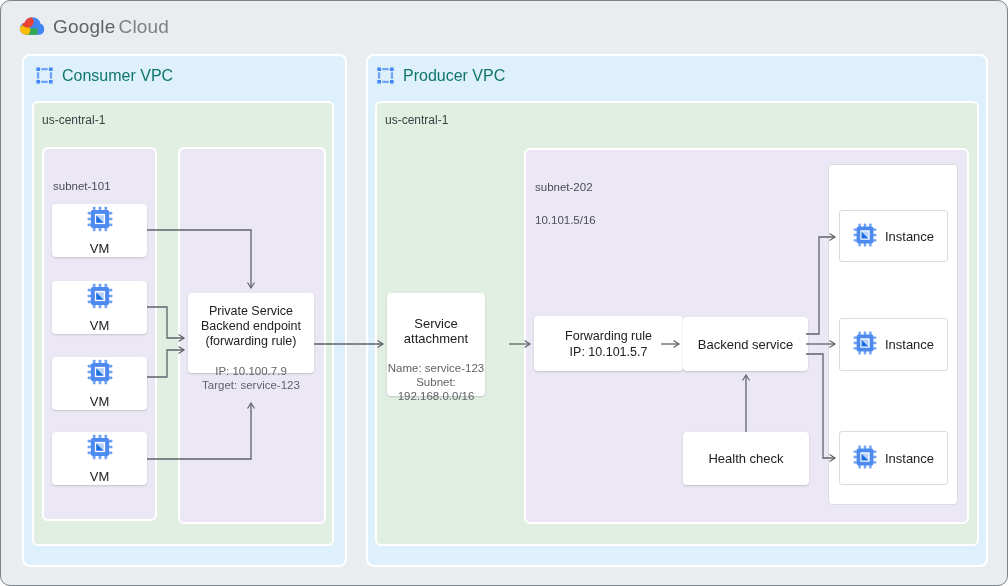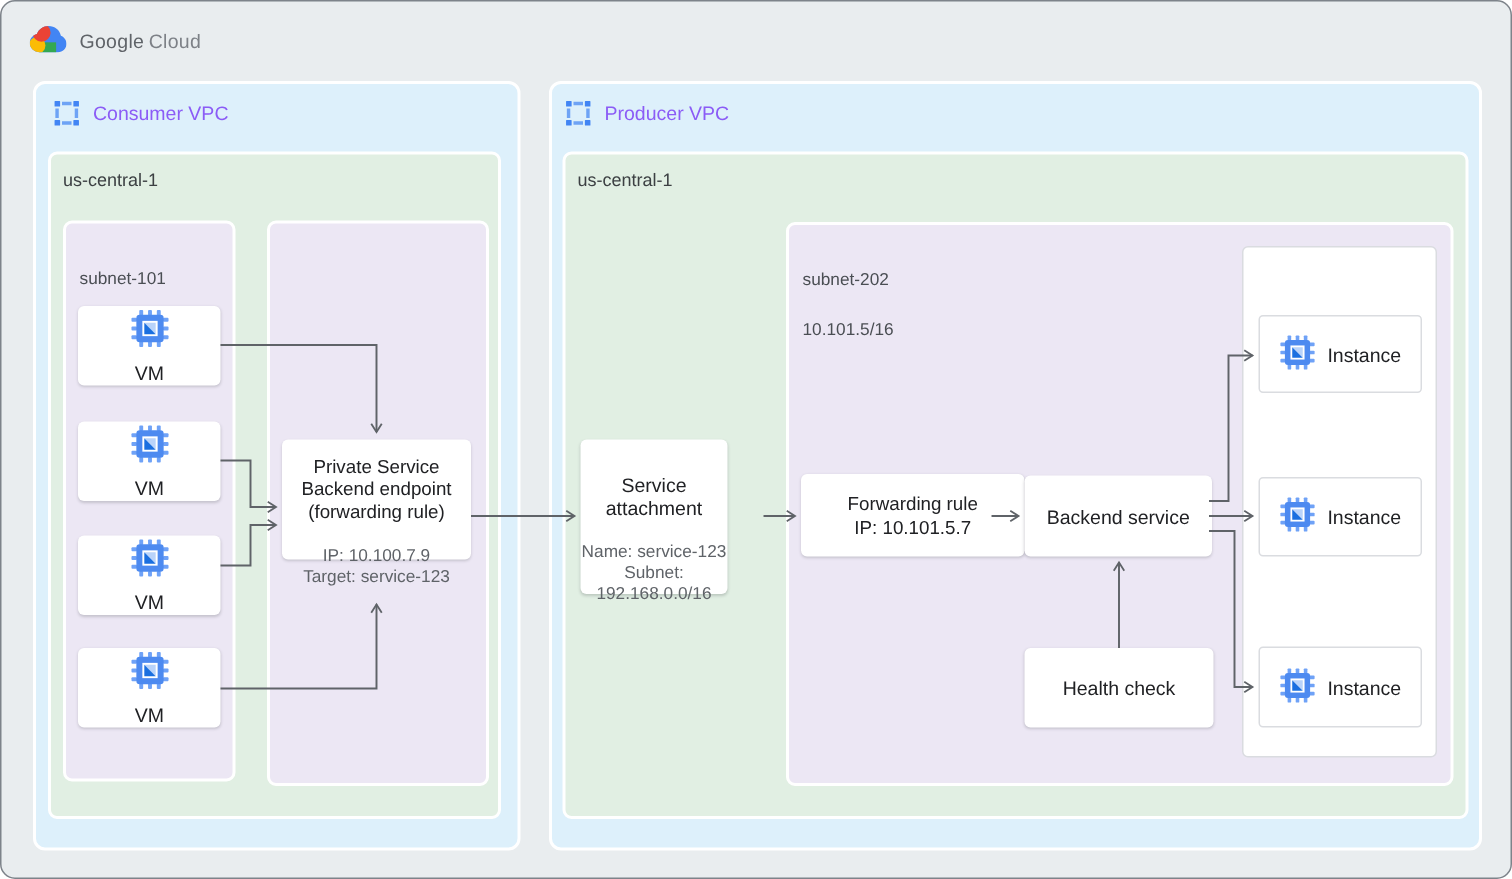--- a/index.html
+++ b/index.html
@@ -9,38 +9,38 @@
   .stage{
     position:relative; width:1008px; height:586px;
     background:var(--canvas-bg,#e9edef);
     border:1px solid #7d838a; border-radius:10px;
     overflow:hidden;
   }
   .abs{position:absolute;}
 
   
   .brand{display:flex; align-items:center; gap:7px;}
-  .brand .word{font-size:13px; letter-spacing:.2px;}
+  .brand .word{font-size:19px; letter-spacing:.2px;}
   .brand .w1{color:#5f6368; font-weight:500;}
   .brand .w2{color:#7d8187; font-weight:400; margin-left:3px;}
 
   
   .vpc{
     background:var(--vpc-fill,#ddf0fb);
     border:2px solid #fff; border-radius:8px;
   }
   .region{
     background:var(--region-fill,#e1efe3);
     border:2px solid #fff; border-radius:6px;
   }
   .subnet{
     background:var(--subnet-fill,#ece7f4);
     border:2px solid #fff; border-radius:6px;
   }
-  .vpc-label{display:flex; align-items:center; gap:8px; font-size:13px; color:#8b5cf6;}
+  .vpc-label{display:flex; align-items:center; gap:8px; font-size:16px; color:#0f766e;}
   .zone-label{font-size:12px; color:#3c4043;}
   .subnet-label{font-size:11.5px; line-height:1.45; color:#4a4e53; white-space:pre-line;}
 
   
   .node{
     background:var(--node-fill,#fff); border-radius:4px;
     box-shadow:0 1px 2px rgba(60,64,67,.22);
     display:flex; flex-direction:column; align-items:center; justify-content:center;
     text-align:center; color:#202124;
   }

